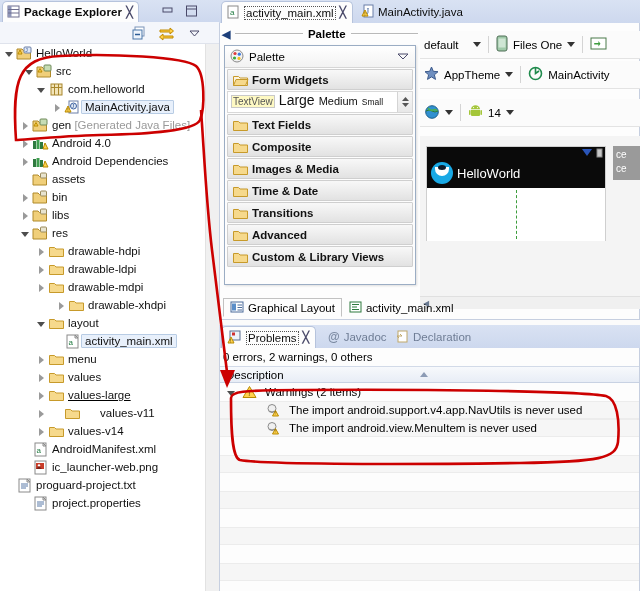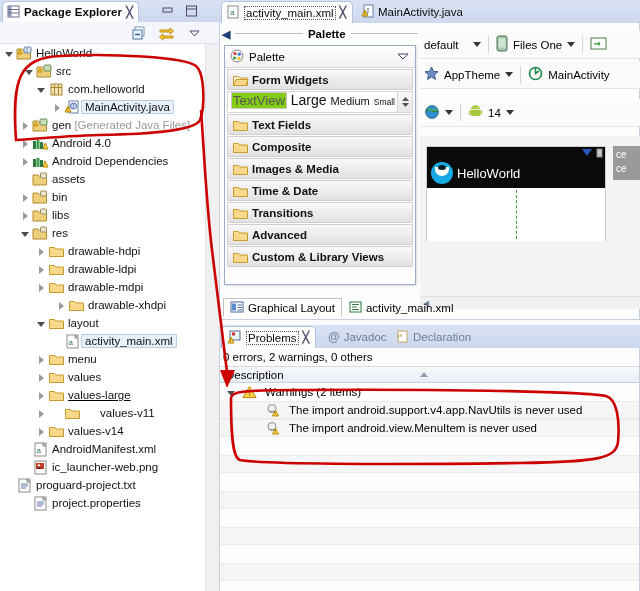--- a/index.html
+++ b/index.html
@@ -119,21 +119,21 @@
     height: 21px; display: flex; align-items: center; gap: 5px;
     padding: 0 4px; margin: 1px 2px;
     background: linear-gradient(to bottom,#f8f8f8 0%, #ececec 55%, #e2e2e2 100%);
     border: 1px solid #cfcfcf; border-radius: 1px;
     font-size: 11.5px; font-weight: bold; color: #121212;
   }
   .pal-widgets {
     height: 22px; margin: 1px 2px; background: #ffffff; border: 1px solid #d8d8d8;
     display: flex; align-items: baseline; gap: 4px; padding: 0 3px; position: relative;
   }
-  .pw-tv { font-size: 13px; color: #555; border: 1px solid #c9c9c9; padding: 0 1px; background:#84cc16;}
+  .pw-tv { font-size: 10px; color: #555; border: 1px solid #c9c9c9; padding: 0 1px; background:#fef9c3;}
   .pw-lg { font-size: 14px; color: #111; }
   .pw-md { font-size: 11px; color: #111; }
   .pw-sm { font-size: 8.5px; color: #111; }
   .pw-spin {
     position: absolute; right: 0; top: 0; width: 15px; height: 100%;
     background: linear-gradient(to bottom,#f7f7f7,#e8e8e8); border-left: 1px solid #d4d4d4;
     display: flex; flex-direction: column; align-items: center; justify-content: center;
   }
 
   

